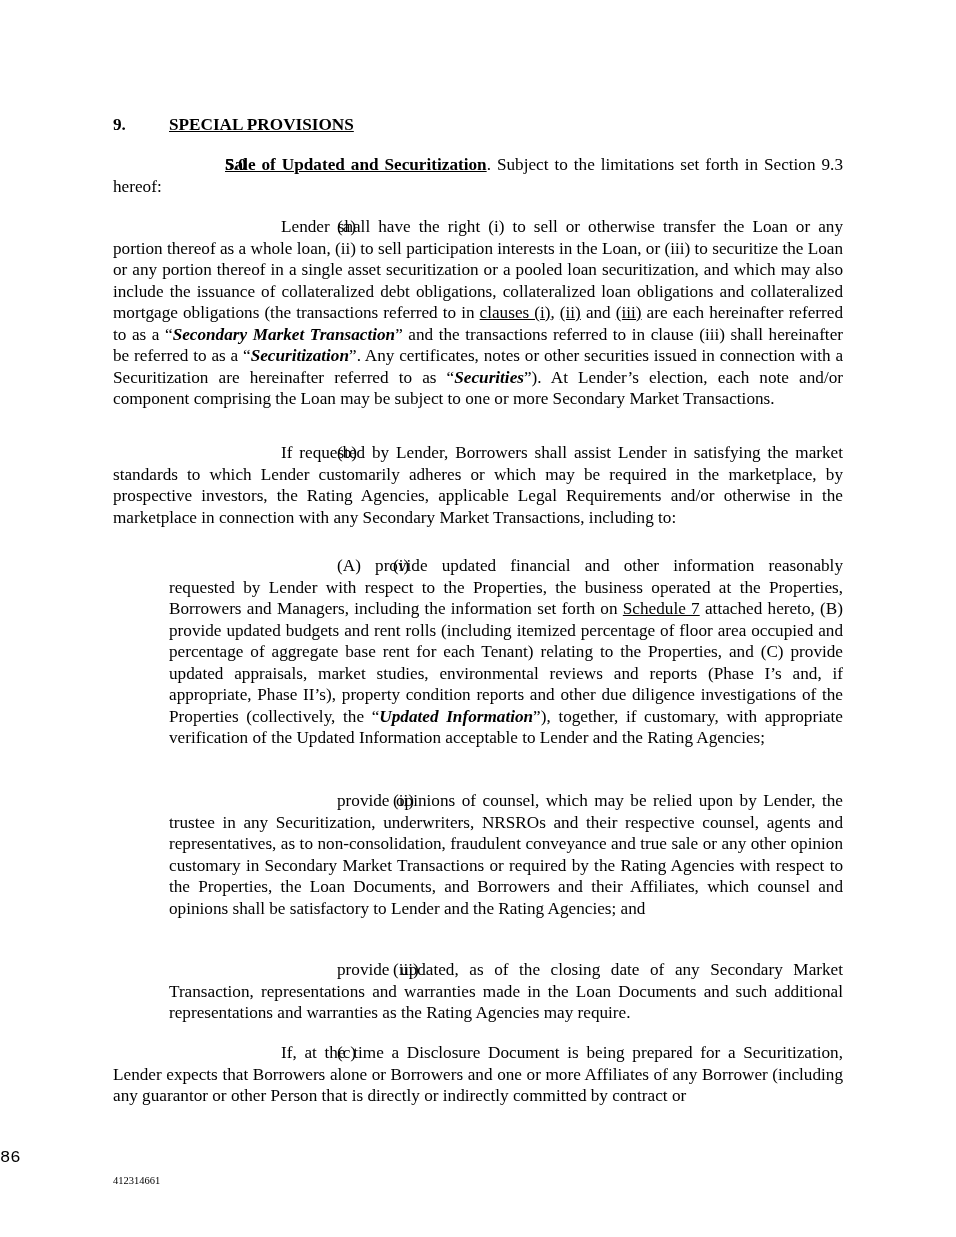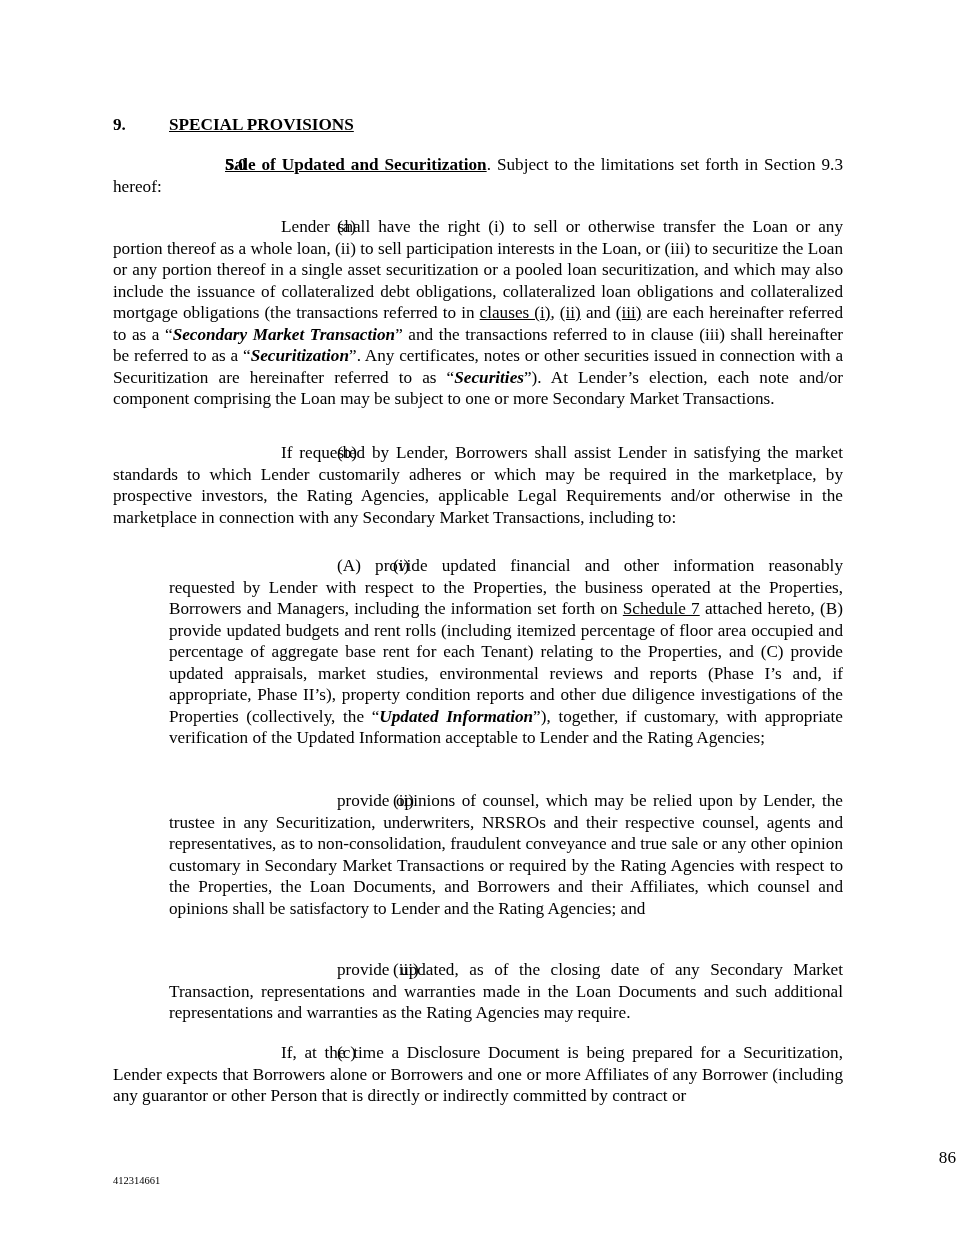--- a/index.html
+++ b/index.html
@@ -13,21 +13,21 @@
   .indented { left: 169px; width: 674px; }
   p { margin: 0; text-align: justify; }
   .heading { font-weight: bold; }
   .heading .num { display: inline-block; width: 56px; }
   .heading .title { text-decoration: underline; }
   .num-bold { font-weight: bold; display: inline-block; width: 56px; }
   .u { text-decoration: underline; }
   .bu { font-weight: bold; text-decoration: underline; }
   .bi { font-weight: bold; font-style: italic; }
   .label { display: inline-block; width: 56px; }
-  .footer-page { position: absolute; left: 0; width: 956px; top: 1147px; text-align: right; font-size: 17.2px; }
+  .footer-page { position: absolute; left: 0; width: 956px; top: 1147px; text-align: left; font-size: 17.2px; font-family: Liberation Mono, monospace; }
   .footer-id { position: absolute; left: 113px; top: 1170px; font-size: 10.5px; }
 </style>
 </head>
 <body>
 
 <div class="page">
 
   <div class="block" style="top:114px;">
     <p class="heading">
       <span class="num">9.</span><span class="title">SPECIAL PROVISIONS</span>

